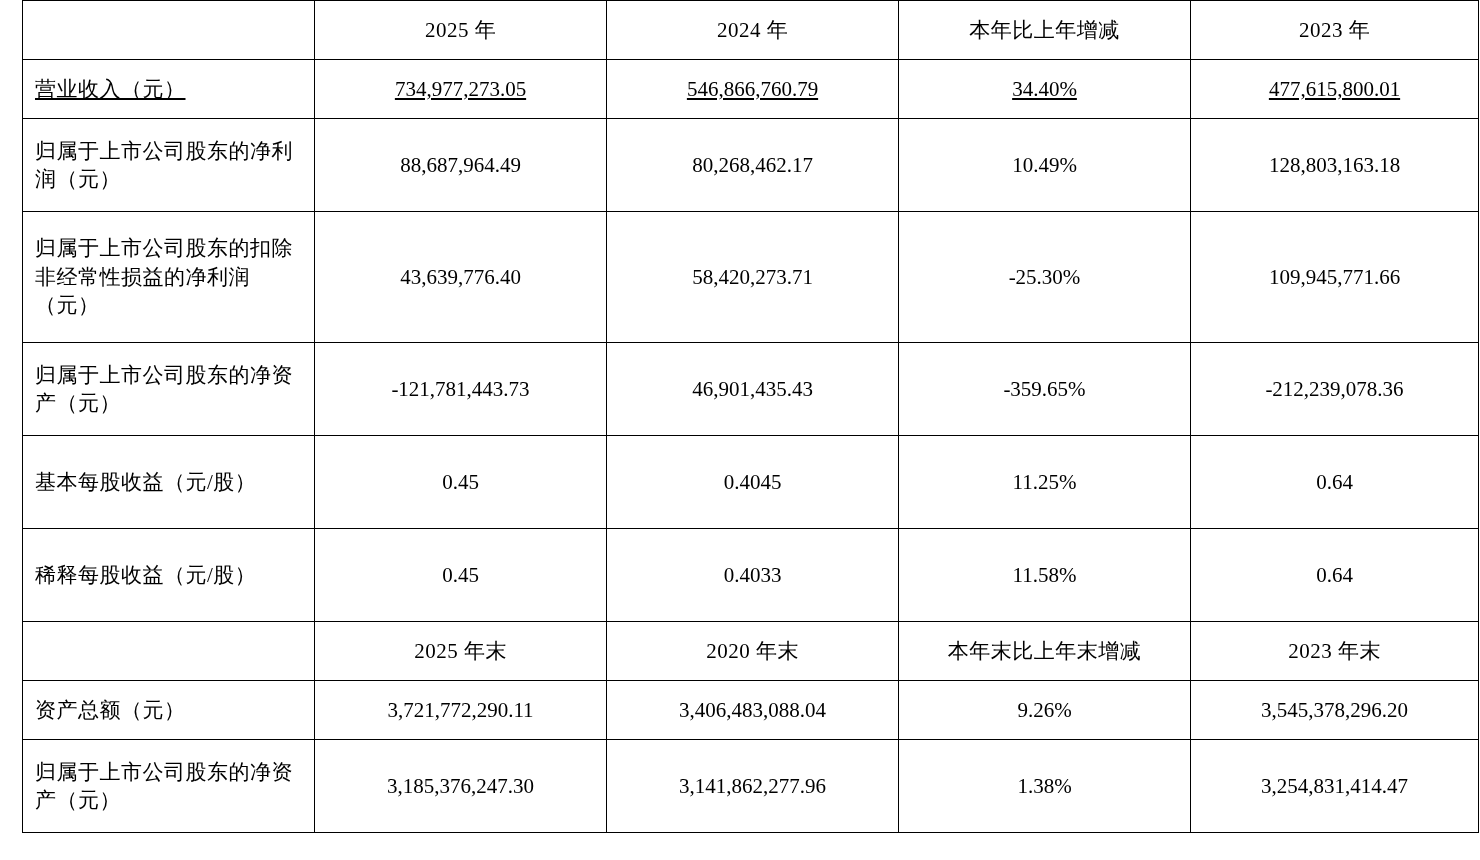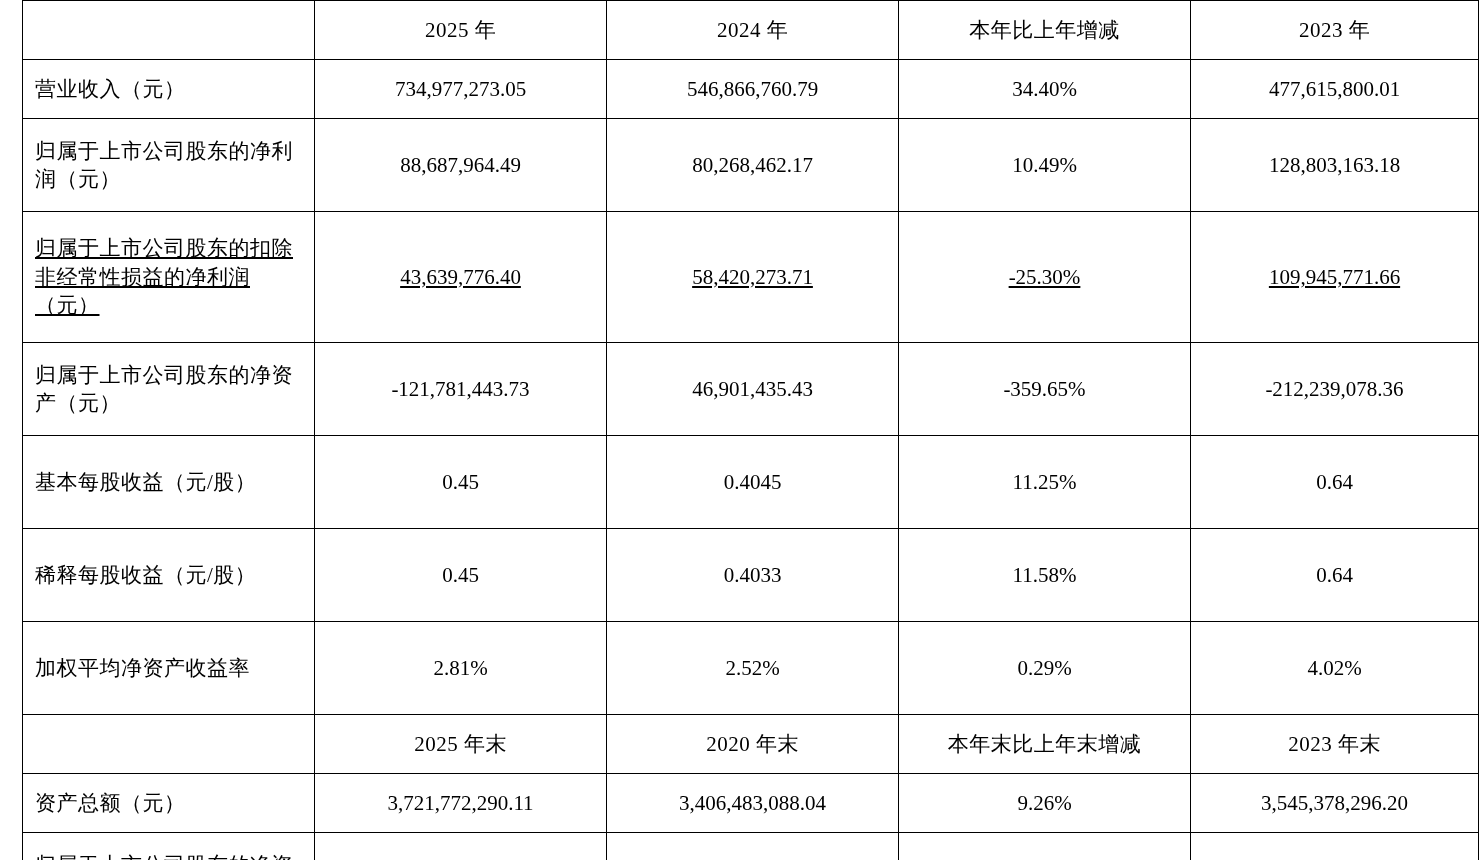--- a/index.html
+++ b/index.html
@@ -55,23 +55,23 @@
     margin-left: 36px;
   }
   td.num {
     text-align: center;
     font-family: "Liberation Serif", "DejaVu Serif", serif;
   }
   td.empty {
     background: #d9d9d9;
   }
   tr.r-head td { height: 46px; }
-  tr.r1 td { height: 46px; }
+  tr.r1 td { height: 46px; text-decoration: underline; }
   tr.r2 td { height: 80px; }
-  tr.r3 td { height: 118px; text-decoration: underline; }
+  tr.r3 td { height: 118px; }
   tr.r4 td { height: 80px; }
   tr.r5 td { height: 80px; font-family: Liberation Serif, serif; }
   tr.r6 td { height: 80px; margin-left: 38px; }
   tr.r7 td { height: 80px; }
   tr.r-head2 td { height: 46px; }
   tr.r8 td { height: 46px; }
   tr.r9 td { height: 80px; }
 </style>
 </head>
 <body>
@@ -135,27 +135,20 @@
       </tr>
 
       <tr class="r6">
         <td class="label">稀释每股收益（元/股）</td>
         <td class="num">0.45</td>
         <td class="num">0.4033</td>
         <td class="num">11.58%</td>
         <td class="num">0.64</td>
       </tr>
 
-      <tr class="r7">
-        <td class="label">加权平均净资产收益率</td>
-        <td class="num">2.81%</td>
-        <td class="num">2.52%</td>
-        <td class="num">0.29%</td>
-        <td class="num">4.02%</td>
-      </tr>
 
       <tr class="r-head2">
         <td class="empty"></td>
         <td class="hdr">2025 年末</td>
         <td class="hdr">2020 年末</td>
         <td class="hdr">本年末比上年末增减</td>
         <td class="hdr">2023 年末</td>
       </tr>
 
       <tr class="r8">

